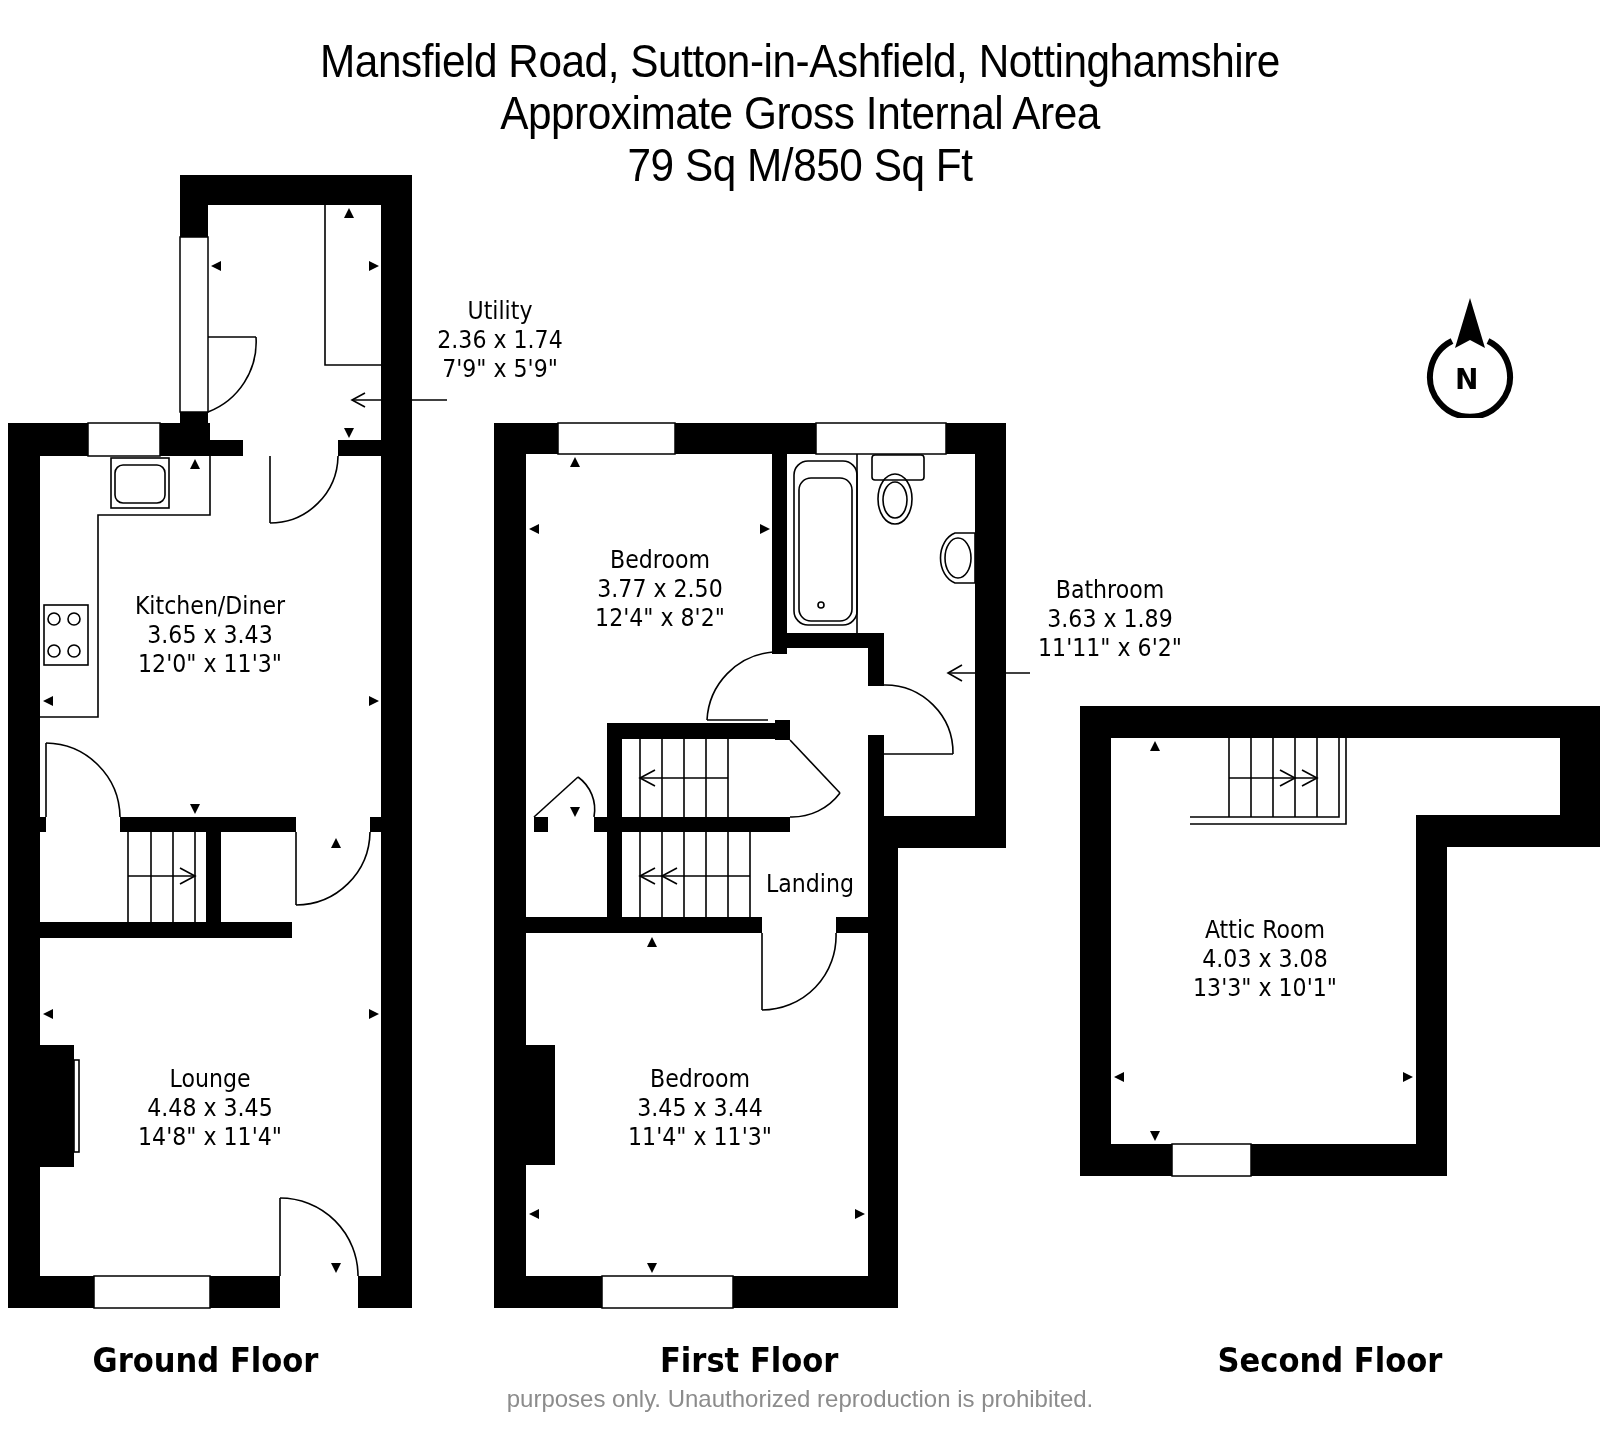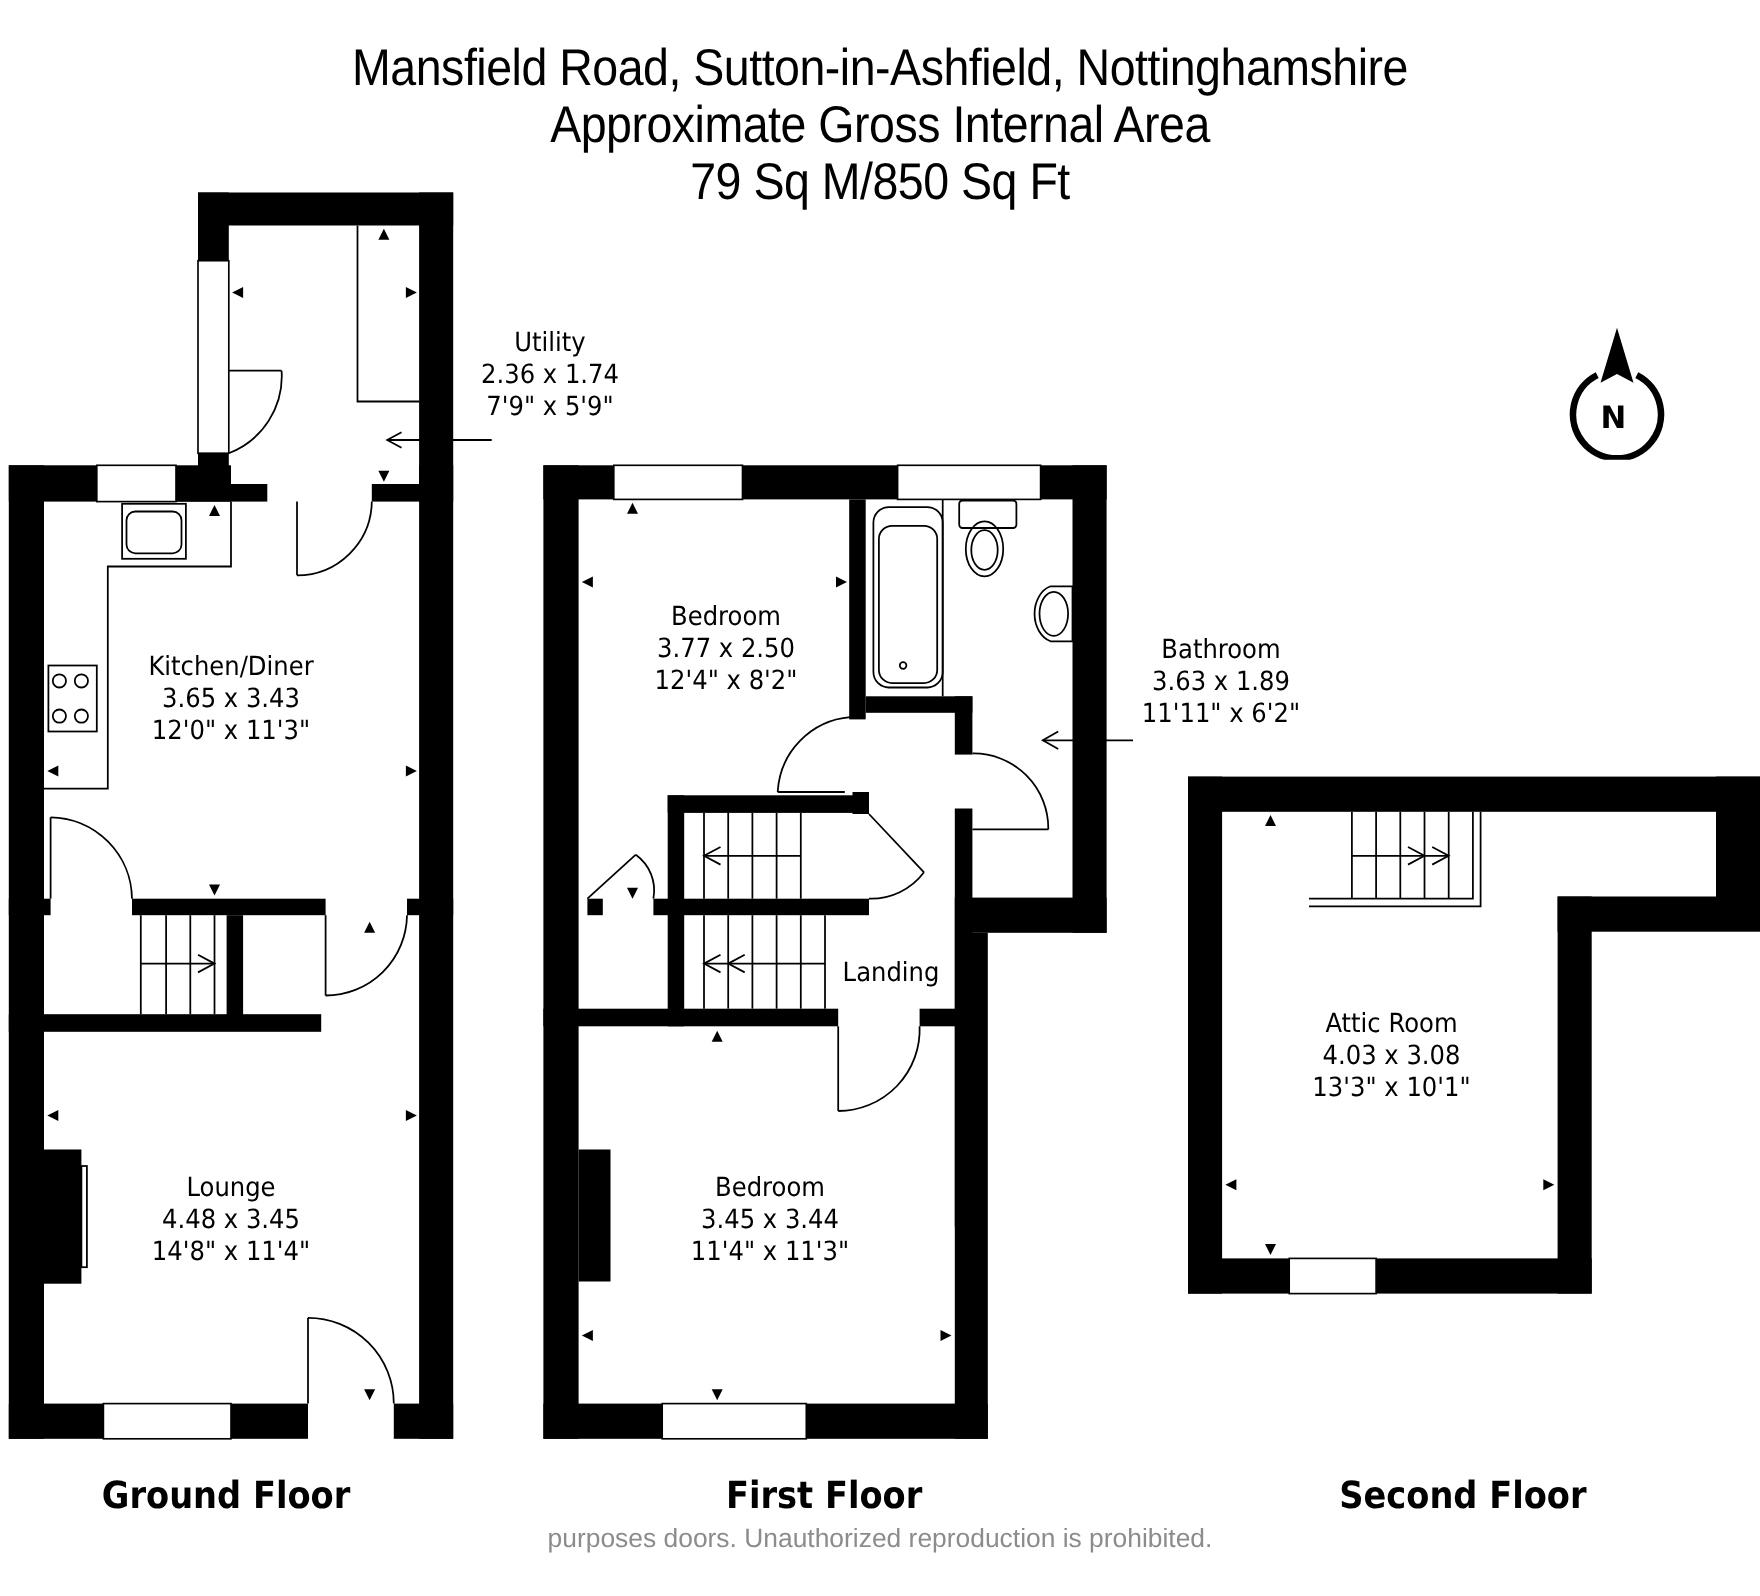--- a/index.html
+++ b/index.html
@@ -275,14 +275,14 @@
   <div>Attic Room</div>
   <div>4.03 x 3.08</div>
   <div>13'3" x 10'1"</div>
 </div>
 
 <div class="floor-label" style="left:80px;">Ground Floor</div>
 <div class="floor-label" style="left:650px;">First Floor</div>
 <div class="floor-label" style="left:1205px;">Second Floor</div>
 
 <div class="disclaimer">
-  <div>purposes doors. Unauthorized reproduction is prohibited.</div>
+  <div>purposes only. Unauthorized reproduction is prohibited.</div>
 </div>
 
 </body></html>

